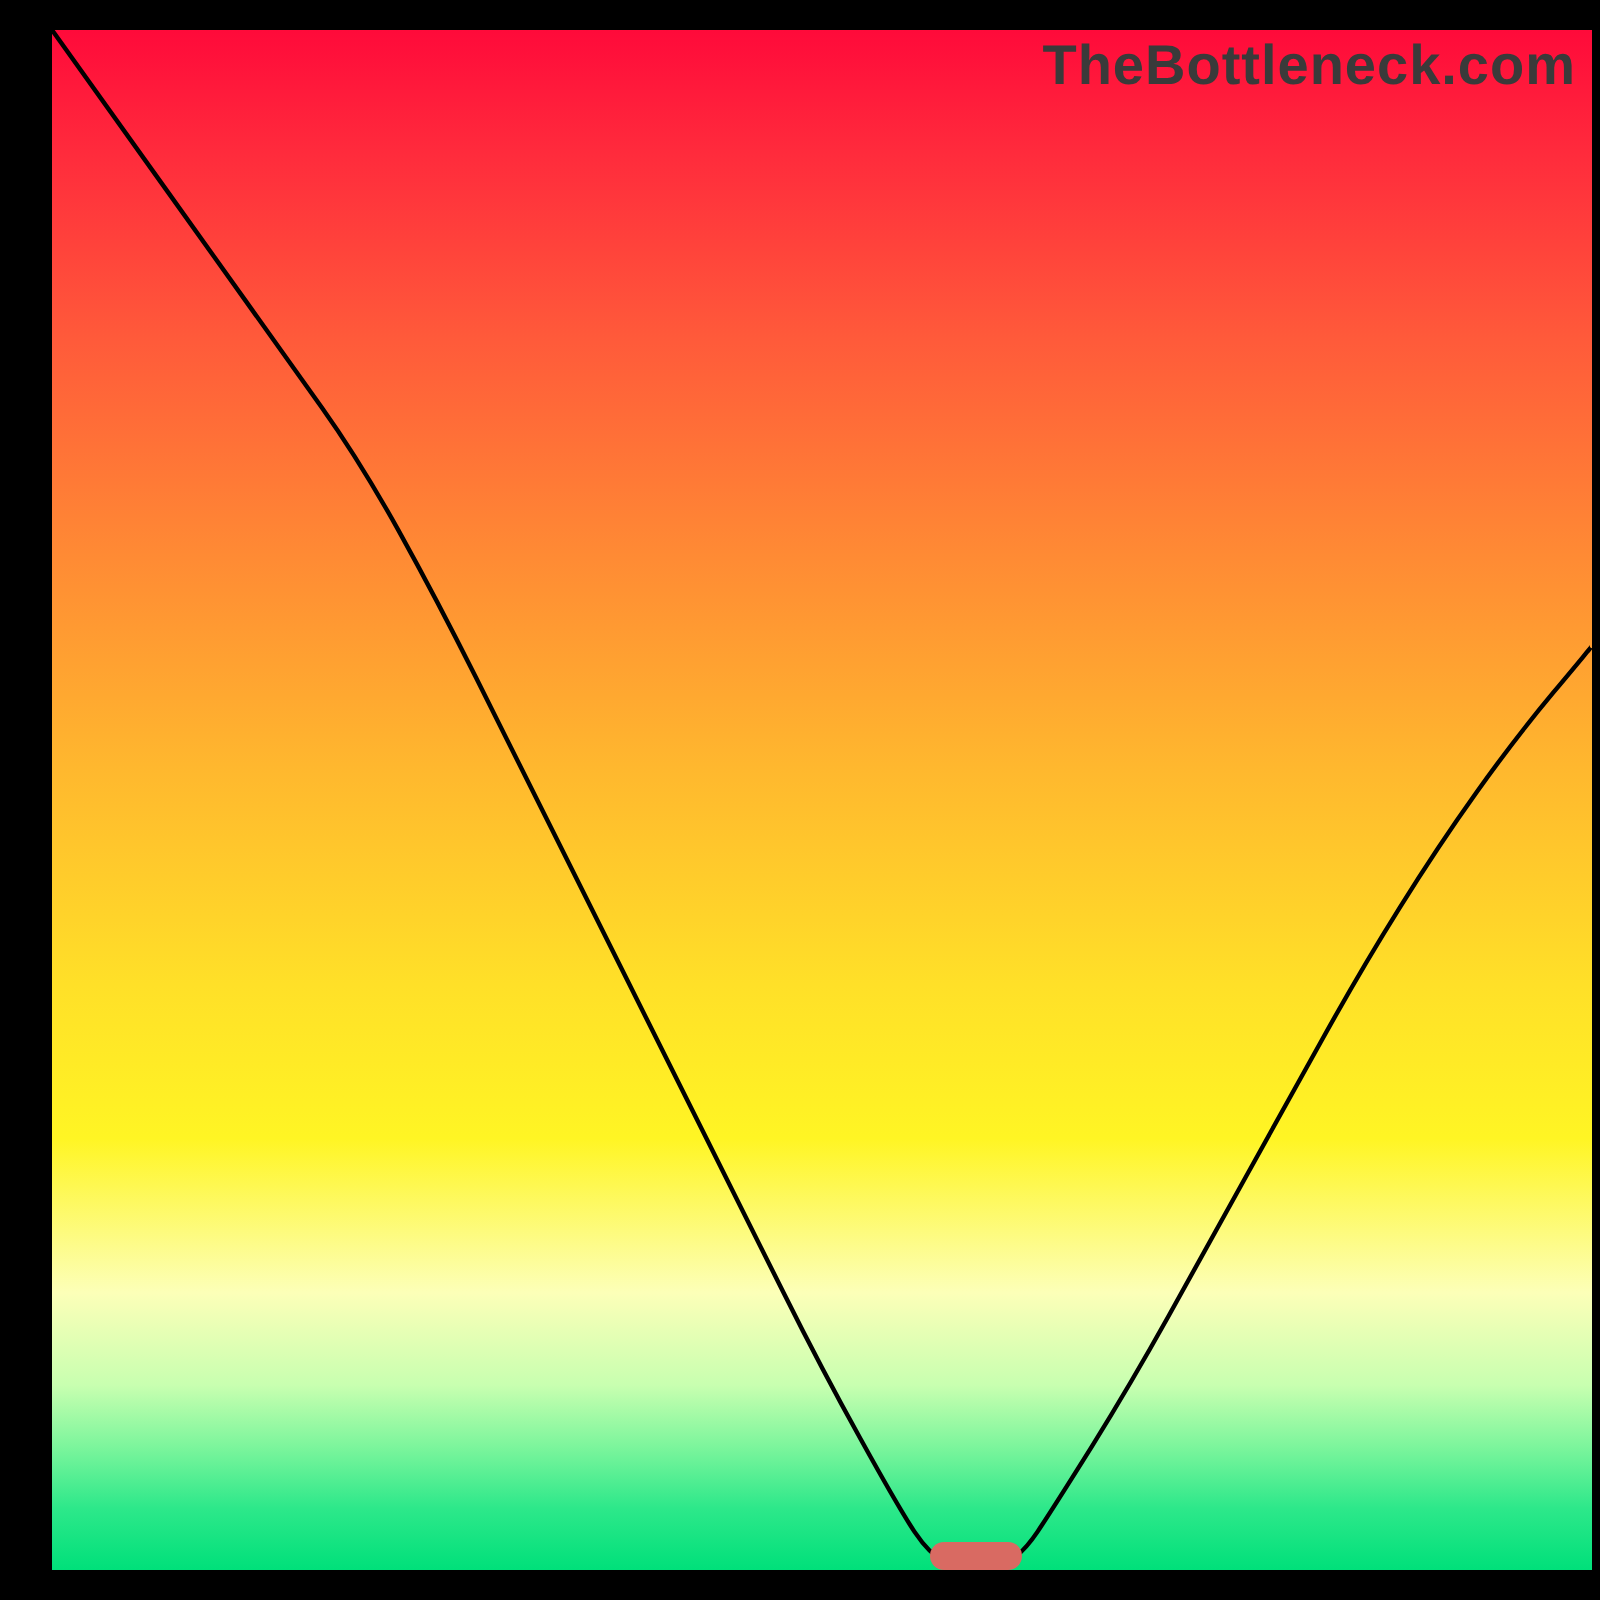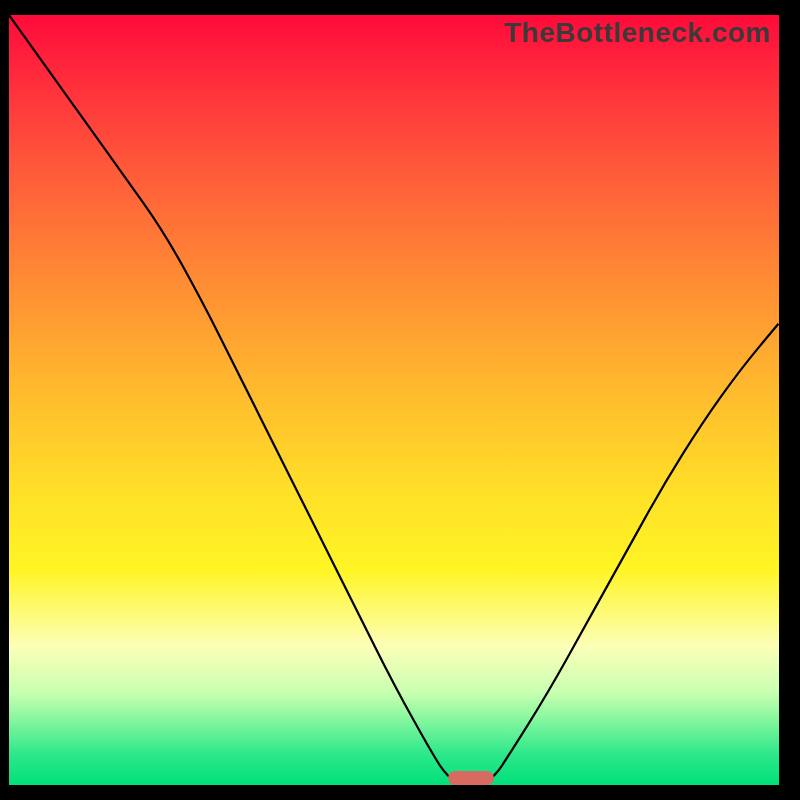--- a/index.html
+++ b/index.html
@@ -11,21 +11,21 @@
     font-family: Arial, Helvetica, sans-serif;
   }
   .frame {
     position: relative;
     width: 800px;
     height: 800px;
     background: #000;
   }
   .plot-area {
     position: absolute;
-    left: 9px;
+    left: 26px;
     top: 15px;
     width: 770px;
     height: 770px;
     background: linear-gradient(to bottom,
       #ff0a3a 0%,
       #ff2b3c 8%,
       #ff5a3a 20%,
       #ff8a34 34%,
       #ffb82e 48%,
       #ffe028 62%,

